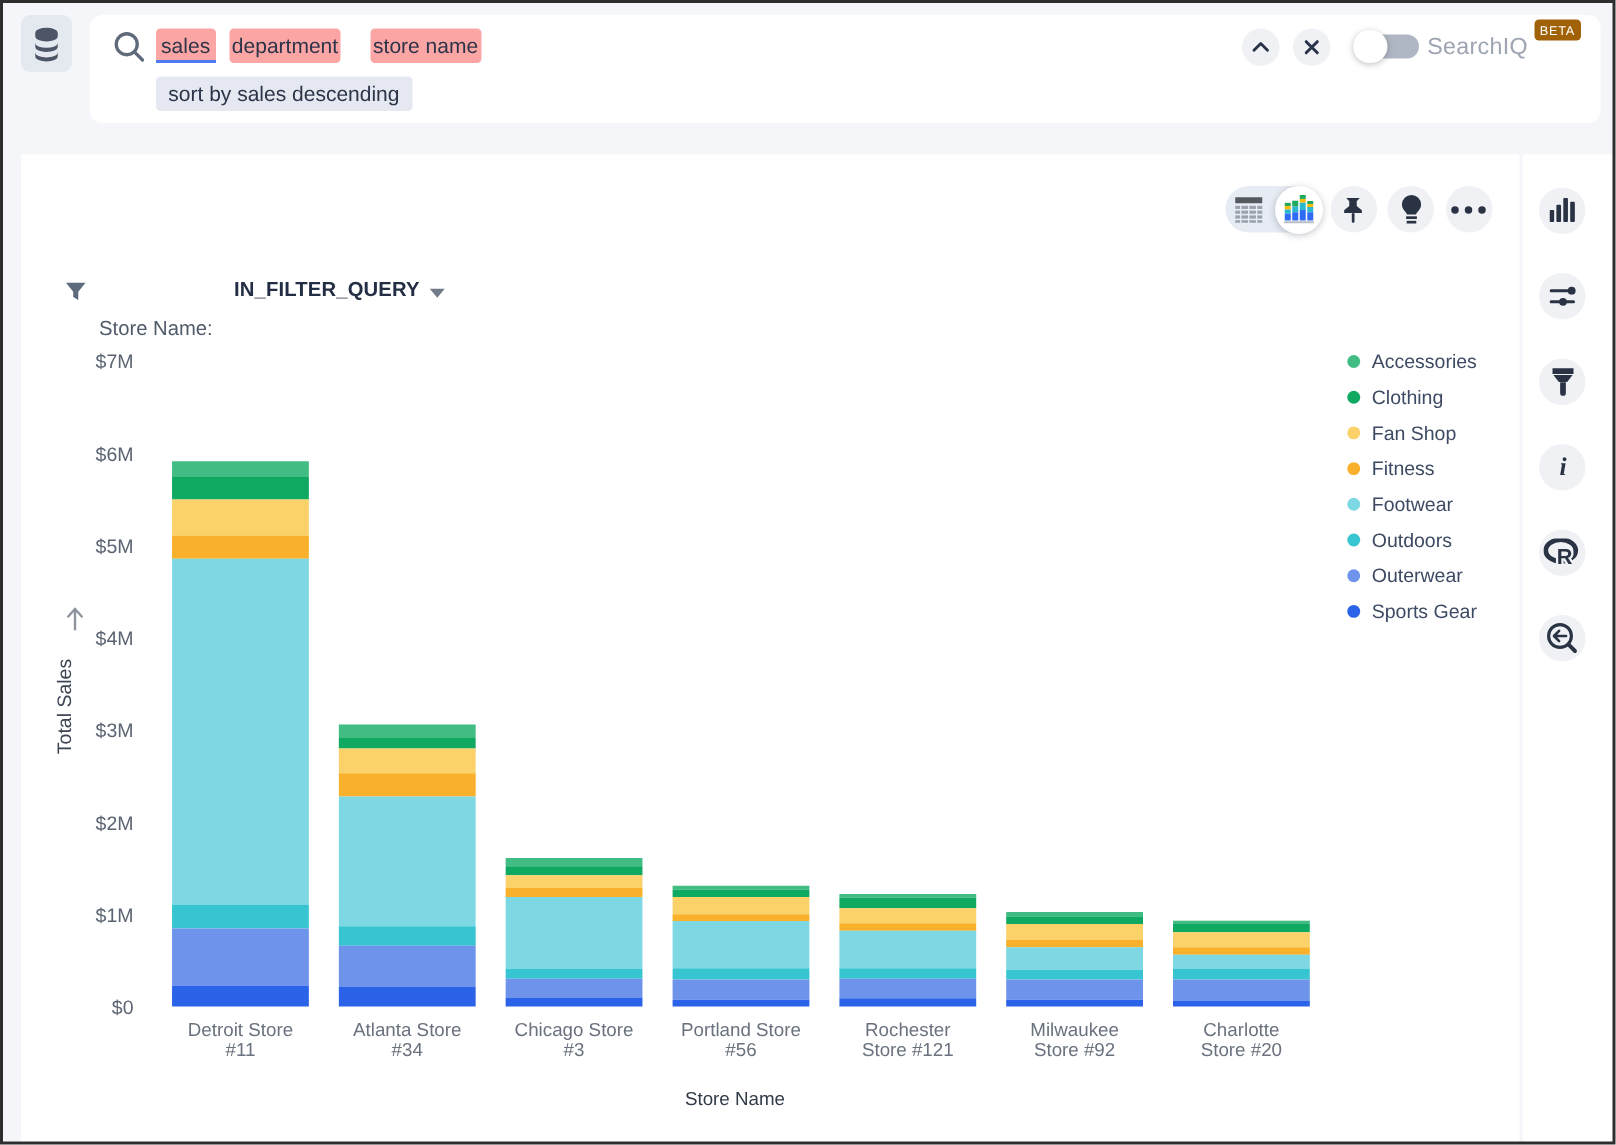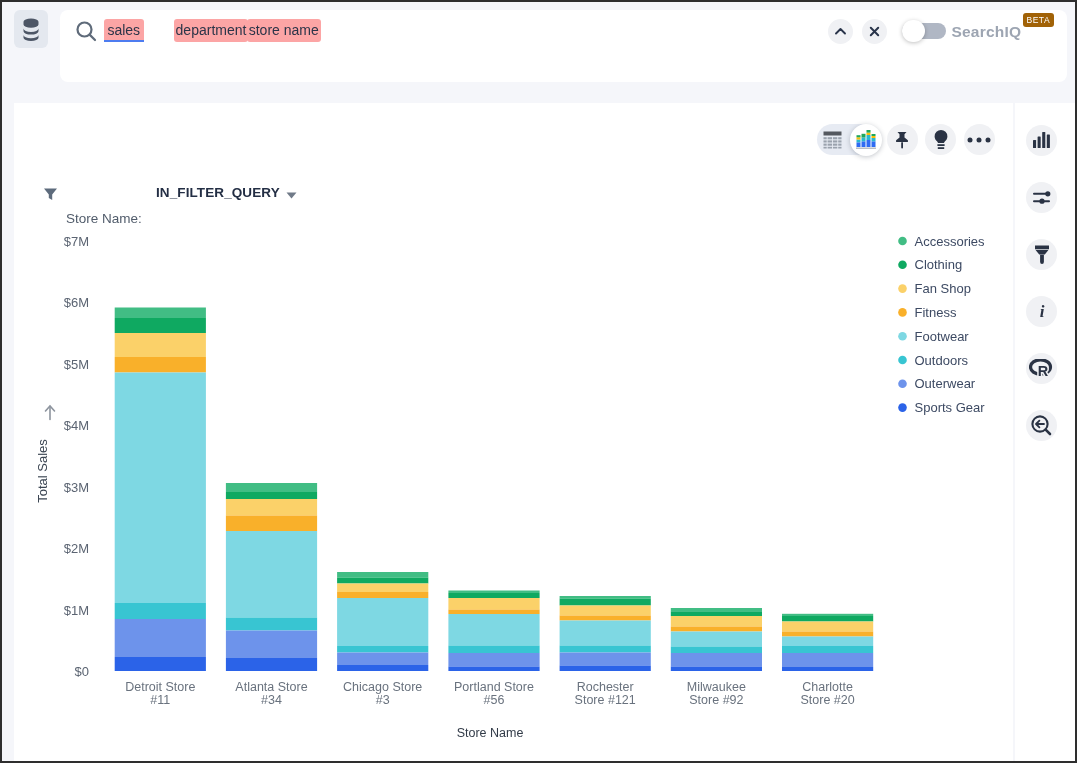--- a/index.html
+++ b/index.html
@@ -16,21 +16,21 @@
        font-size:14px;color:#2b3448;white-space:nowrap;box-sizing:border-box;text-align:center;}
   .t1{background:#fca5a5;}
   .t2{background:#e5e8f0;}
   .tok-sales{border-bottom:2px solid #4d7cf0;border-radius:3px 3px 0 0;}
   .circbtn{position:absolute;width:25px;height:25px;border-radius:50%;background:#f0f1f4;
        display:flex;align-items:center;justify-content:center;}
   .toggle-track{position:absolute;left:841.5px;top:13.2px;width:44px;height:15.5px;
        border-radius:8px;background:#b0b7c4;}
   .toggle-knob{position:absolute;left:842px;top:9.5px;width:22.5px;height:22.5px;border-radius:50%;
        background:#fff;box-shadow:0 1px 4px rgba(0,0,0,0.25);}
-  .siq{position:absolute;left:891.5px;top:12.5px;font-size:15.5px;font-weight:bold;color:#9da5b2;letter-spacing:0.2px;}
+  .siq{position:absolute;left:891.5px;top:12.5px;font-size:15.5px;font-weight:normal;color:#9da5b2;letter-spacing:0.2px;}
   .beta{position:absolute;left:962.5px;top:3px;background:#a16207;color:#fff;font-size:8.5px;
        font-weight:normal;letter-spacing:0.5px;padding:2px 4px;border-radius:3px;}
   
   .panel{left:14px;top:103px;width:999px;height:660px;background:#fff;}
   .sidebar{left:1015px;top:103px;width:60px;height:660px;background:#fff;}
   .title{position:absolute;left:21px;top:31px;font-size:17px;font-weight:bold;color:#1b2637;letter-spacing:-0.1px;}
   .pill{position:absolute;left:803px;top:21px;width:63px;height:31px;border-radius:15.5px;background:#e7ebf3;}
   .pill .wcirc{position:absolute;left:33px;top:-0.5px;width:32px;height:32px;border-radius:50%;background:#fff;
        box-shadow:0 1px 5px rgba(40,50,70,0.28);display:flex;align-items:center;justify-content:center;}
   .hcirc{position:absolute;width:31px;height:31px;border-radius:50%;background:#f0f1f4;
@@ -51,22 +51,23 @@
         <path d="M4.5 18.0 a7.5 3.3 0 0 0 15 0 v2.7 a7.5 3.3 0 0 1 -15 0 z"></path>
       </g>
     </svg>
   </div>
   <div class="abs search">
     <svg style="position:absolute;left:15px;top:10px" width="22" height="22" viewBox="0 0 22 22">
       <circle cx="9.5" cy="9.5" r="7" fill="none" stroke="#5f6b7a" stroke-width="2.2"></circle>
       <line x1="14.6" y1="14.6" x2="20" y2="20" stroke="#5f6b7a" stroke-width="2.2" stroke-linecap="round"></line>
     </svg>
     <span class="token t1 tok-sales" style="left:44px;top:9px;width:39.5px;">sales</span>
-    <span class="token t1" style="left:93px;top:9px;width:74px;margin-left:21px;">department</span>
+    <span class="token t1" style="left:93px;top:9px;width:74px;">department</span>
     <span class="token t1" style="left:187px;top:9px;width:73.5px;">store name</span>
+    <span class="token t2" style="left:44px;top:41px;width:170.5px;">sort by sales descending</span>
     <div class="circbtn" style="left:767.5px;top:8.5px;">
       <svg width="13" height="13" viewBox="0 0 13 13">
         <path d="M2 8.5 L6.5 4 L11 8.5" fill="none" stroke="#29344a" stroke-width="1.9" stroke-linecap="round" stroke-linejoin="round"></path>
       </svg>
     </div>
     <div class="circbtn" style="left:802px;top:8.5px;">
       <svg width="11" height="11" viewBox="0 0 11 11">
         <path d="M1.8 1.8 L9.2 9.2 M9.2 1.8 L1.8 9.2" stroke="#29344a" stroke-width="2" stroke-linecap="round"></path>
       </svg>
     </div>

